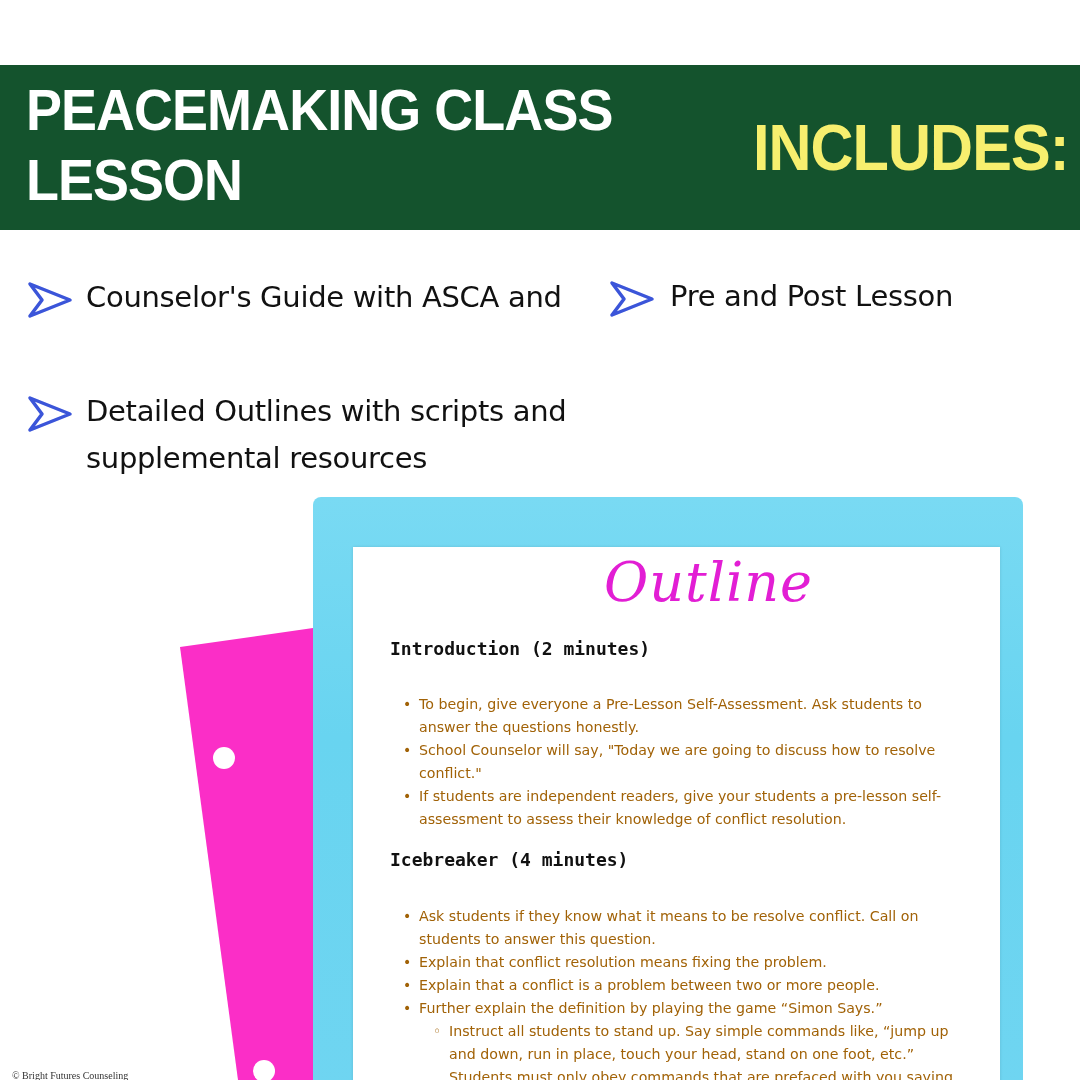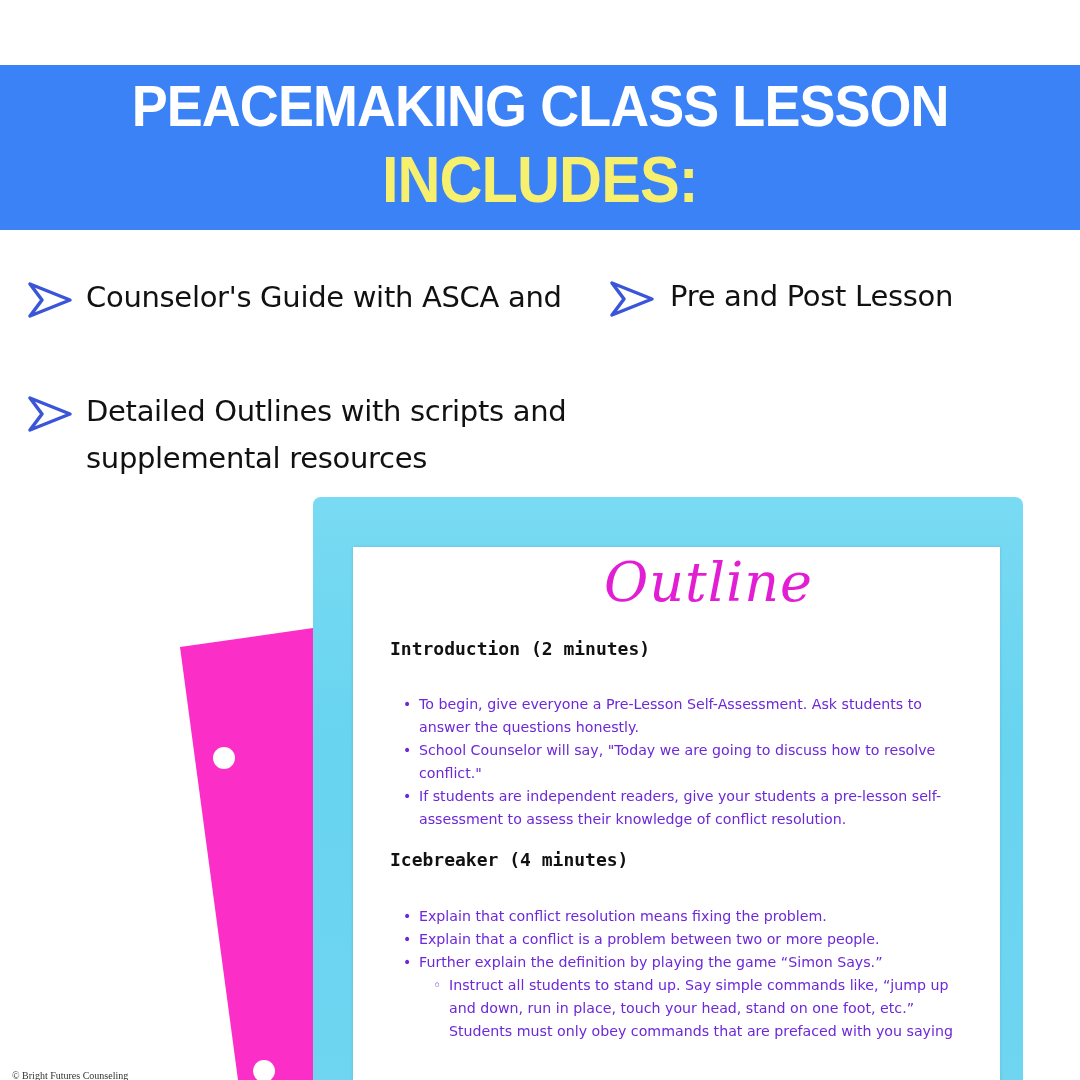--- a/index.html
+++ b/index.html
@@ -1,22 +1,22 @@
 <!DOCTYPE html>
 <html><head>
 <meta charset="utf-8">
 <style>
   * { box-sizing: border-box; margin: 0; padding: 0; }
   html, body { width: 1080px; height: 1080px; overflow: hidden; background: #ffffff; }
   body { position: relative; font-family: "DejaVu Sans", sans-serif; color: #111; }
 
   .banner {
     position: absolute; left: 0; top: 65px; width: 1080px; height: 165px;
-    background: #3b82f6;
-    display: flex; flex-direction: column; align-items: center; justify-content: center;
+    background: #14532d;
+    display: flex; flex-direction: row; align-items: center; justify-content: center;
   }
   .banner-line1 {
     font-family: "Liberation Sans", sans-serif; font-weight: 700;
     font-size: 58px; letter-spacing: -1px; color: #ffffff;
     transform: scaleX(0.93); line-height: 70px; margin-top: -6px;
   }
   .banner-line2 {
     font-family: "Liberation Sans", sans-serif; font-weight: 700;
     font-size: 64px; letter-spacing: -1px; color: #f7ef6e;
     transform: scaleX(0.93); line-height: 78px;
@@ -62,21 +62,21 @@
   }
   .section-heading {
     position: absolute; left: 37px;
     font-family: "DejaVu Sans Mono", monospace; font-weight: 700; font-size: 18px; color: #111;
   }
   #h-intro { top: 91px; }
   #h-ice { top: 302px; }
   .bullets { position: absolute; left: 50px; width: 560px; list-style: none; }
   .bullets li {
     position: relative; padding-left: 16px;
-    font-family: "DejaVu Sans", sans-serif; font-size: 14.2px; line-height: 23px; color: #6d28d9;
+    font-family: "DejaVu Sans", sans-serif; font-size: 14.2px; line-height: 23px; color: #a16207;
   }
   .bullets li::before {
     content: "\2022"; position: absolute; left: 0; top: 0; font-size: 14px;
   }
   .bullets li.sub { margin-left: 30px; }
   .bullets li.sub::before { content: "\25E6"; }
   #list-intro { top: 146px; }
   #list-ice { top: 358px; }
 
   .copyright {
@@ -132,20 +132,21 @@
 
   <div class="section-heading" id="h-intro">Introduction (2 minutes)</div>
   <ul class="bullets" id="list-intro">
     <li>To begin, give everyone a Pre-Lesson Self-Assessment. Ask students to answer the questions honestly.</li>
     <li>School Counselor will say, "Today we are going to discuss how to resolve conflict."</li>
     <li>If students are independent readers, give your students a pre-lesson self-assessment to assess their knowledge of conflict resolution.</li>
   </ul>
 
   <div class="section-heading" id="h-ice">Icebreaker (4 minutes)</div>
   <ul class="bullets" id="list-ice">
+    <li>Ask students if they know what it means to be resolve conflict. Call on students to answer this question.</li>
     <li>Explain that conflict resolution means fixing the problem.</li>
     <li>Explain that a conflict is a problem between two or more people.</li>
     <li>Further explain the definition by playing the game “Simon Says.”</li>
     <li class="sub">Instruct all students to stand up. Say simple commands like, “jump up and down, run in place, touch your head, stand on one foot, etc.” Students must only obey commands that are prefaced with you saying</li>
   </ul>
 </div>
 
 <div class="copyright">© Bright Futures Counseling</div>
 
 </body></html>

